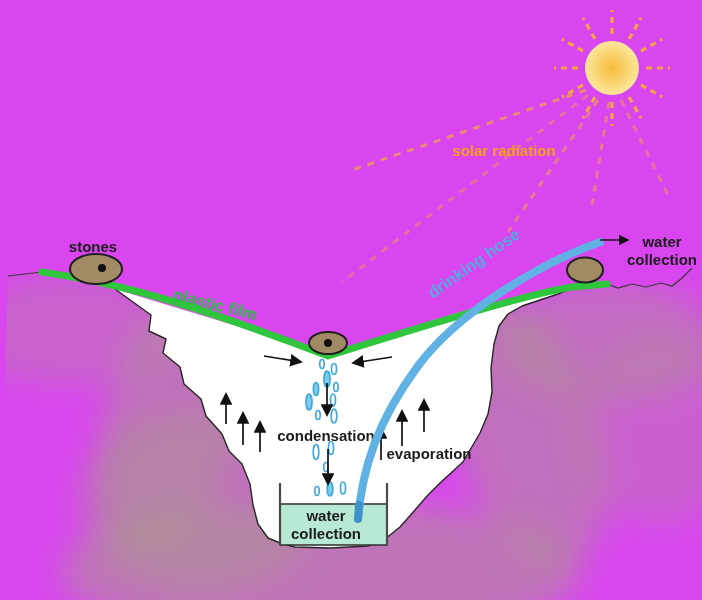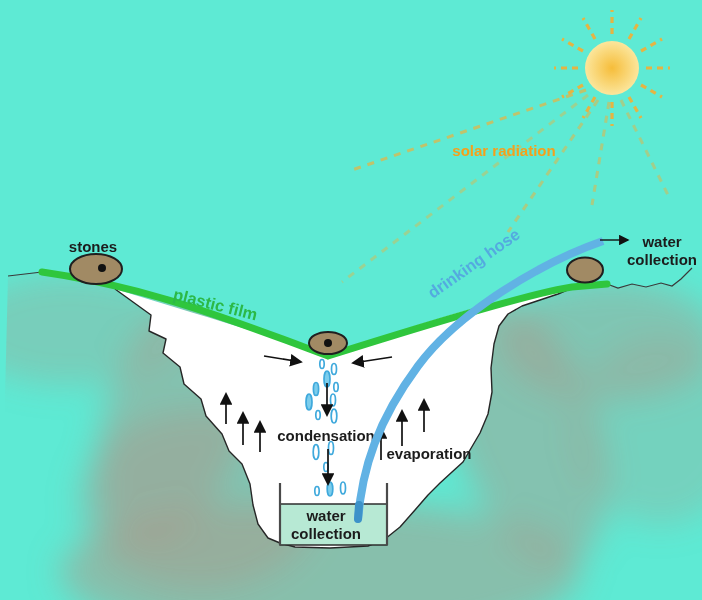--- a/index.html
+++ b/index.html
@@ -1,16 +1,16 @@
 <!DOCTYPE html>
 <html><head>
 <meta charset="utf-8">
 <style>
   html,body{margin:0;padding:0;background:#fff;}
-  .stage{position:relative;width:702px;height:600px;background:#5eead4;overflow:hidden;}
+  .stage{position:relative;width:702px;height:600px;background:#d946ef;overflow:hidden;}
   svg{display:block;}
   text{font-family:"Liberation Sans","DejaVu Sans",sans-serif;font-weight:700;fill:#1c1c1c;}
   .lbl{font-size:15px;}
   .lbl-lg{font-size:16.5px;}
 </style>
 </head>
 <body>
 
 <div class="stage">
 <svg width="702" height="600" viewBox="0 0 702 600">

